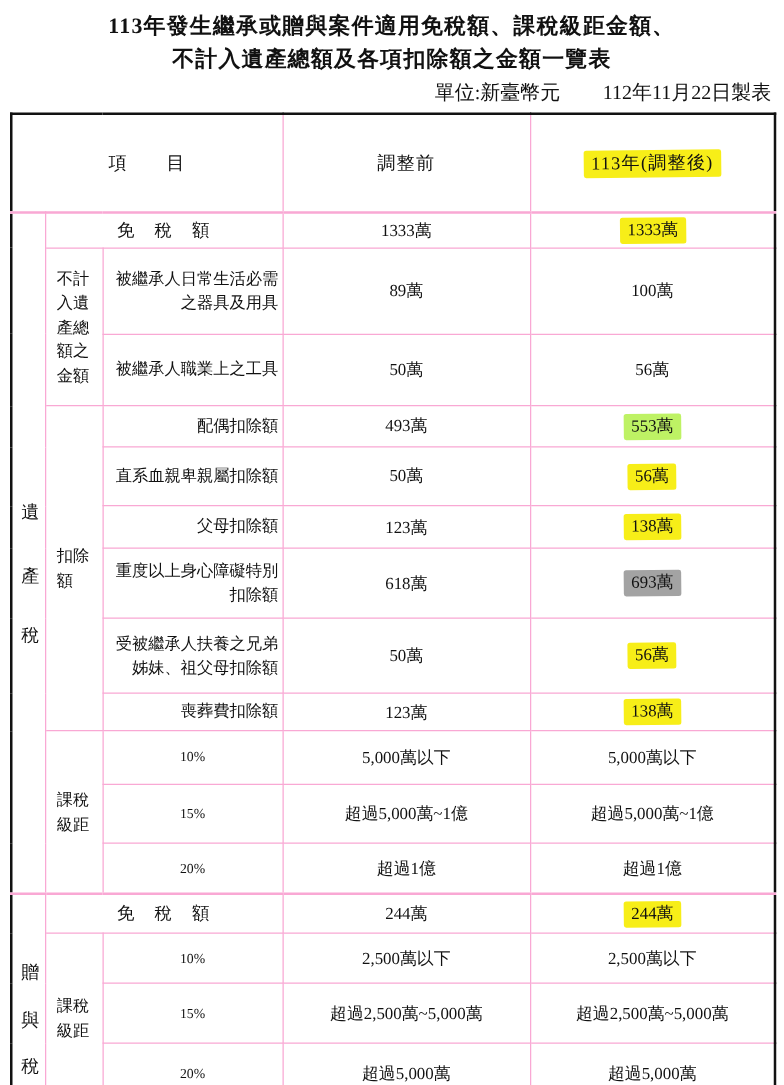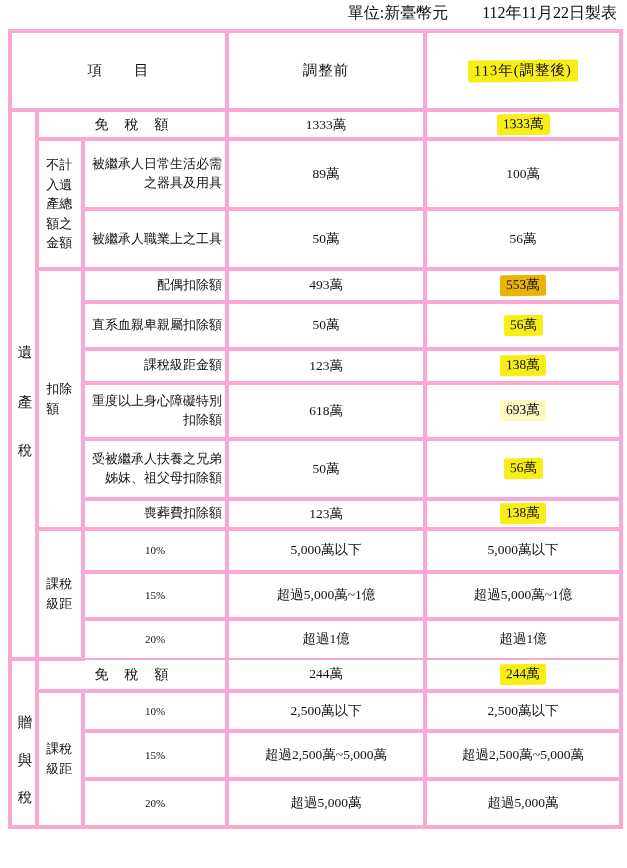--- a/index.html
+++ b/index.html
@@ -23,21 +23,21 @@
     font-size: 16px;
   }
 
   table.main {
     border-collapse: collapse;
     margin-left: 8px;
     width: 611px;
     table-layout: fixed;
   }
   td {
-    border: 4px solid #f9a8d4;
+    border: 1px solid #f9a8d4;
     text-align: center;
     vertical-align: middle;
     font-size: 13px;
     padding: 2px 3px;
   }
   table.main { border: 2px solid #111; }
   tr.thick-bottom td { border-bottom-width: 2.5px; }
   tr.thick-top td { border-top-width: 2.5px; }
 
   td.hdr { font-size: 14.5px; letter-spacing: 1px; }
@@ -65,20 +65,24 @@
     padding: 1px 6px 2px 6px;
     transform: rotate(-0.6deg);
     border-radius: 2px;
   }
 </style>
 </head>
 <body>
 
 <div class="page">
 
+  <div class="title-block">
+    <div class="title-line">113年發生繼承或贈與案件適用免稅額、課稅級距金額、</div>
+    <div class="title-line">不計入遺產總額及各項扣除額之金額一覽表</div>
+  </div>
 
   <div class="meta-row">
     <span>單位:新臺幣元</span>
     <span>112年11月22日製表</span>
   </div>
 
   <table class="main">
     <colgroup>
       <col style="width:27px">
         <col style="width:46px">
@@ -120,36 +124,36 @@
       <td class="val">50萬</td>
       <td class="val">56萬</td>
     </tr>
 
     <tr style="height:33px">
       <td rowspan="6">
         <div class="cat center">扣除額</div>
       </td>
       <td class="item-name">配偶扣除額</td>
       <td class="val">493萬</td>
-      <td class="val"><span class="hl" style="background-color: #eab308;">553萬</span></td>
+      <td class="val"><span class="hl" style="background-color: #bef264;">553萬</span></td>
     </tr>
     <tr style="height:47px">
       <td class="item-name">直系血親卑親屬扣除額</td>
       <td class="val">50萬</td>
       <td class="val"><span class="hl" style="background-color: rgb(247, 238, 24);">56萬</span></td>
     </tr>
     <tr style="height:34px">
-      <td class="item-name">課稅級距金額</td>
+      <td class="item-name">父母扣除額</td>
       <td class="val">123萬</td>
       <td class="val"><span class="hl" style="background-color: rgb(247, 238, 24);">138萬</span></td>
     </tr>
     <tr style="height:56px">
       <td class="item-name">重度以上身心障礙特別扣除額</td>
       <td class="val">618萬</td>
-      <td class="val"><span class="hl" style="background-color: #fef9c3;">693萬</span></td>
+      <td class="val"><span class="hl" style="background-color: #a3a3a3;">693萬</span></td>
     </tr>
     <tr style="height:60px">
       <td class="item-name">受被繼承人扶養之兄弟姊妹、祖父母扣除額</td>
       <td class="val">50萬</td>
       <td class="val"><span class="hl" style="background-color: rgb(247, 238, 24);">56萬</span></td>
     </tr>
     <tr style="height:30px">
       <td class="item-name">喪葬費扣除額</td>
       <td class="val">123萬</td>
       <td class="val"><span class="hl" style="background-color: rgb(247, 238, 24);">138萬</span></td>

